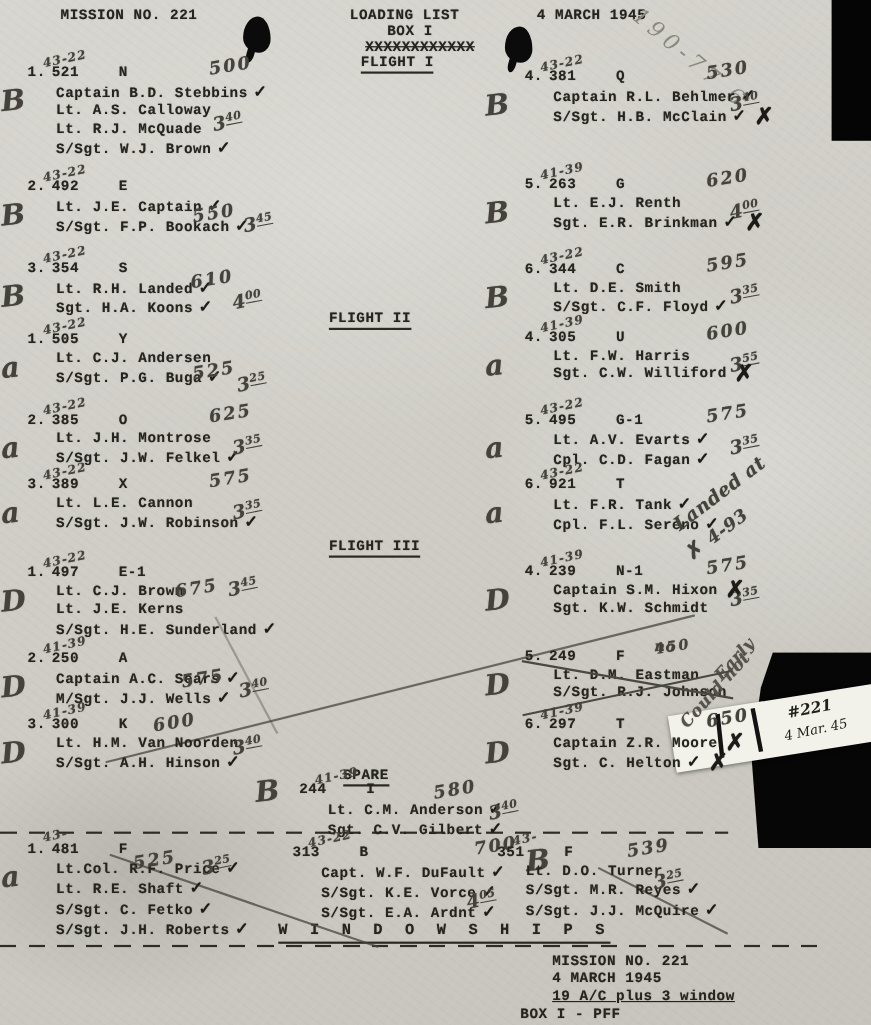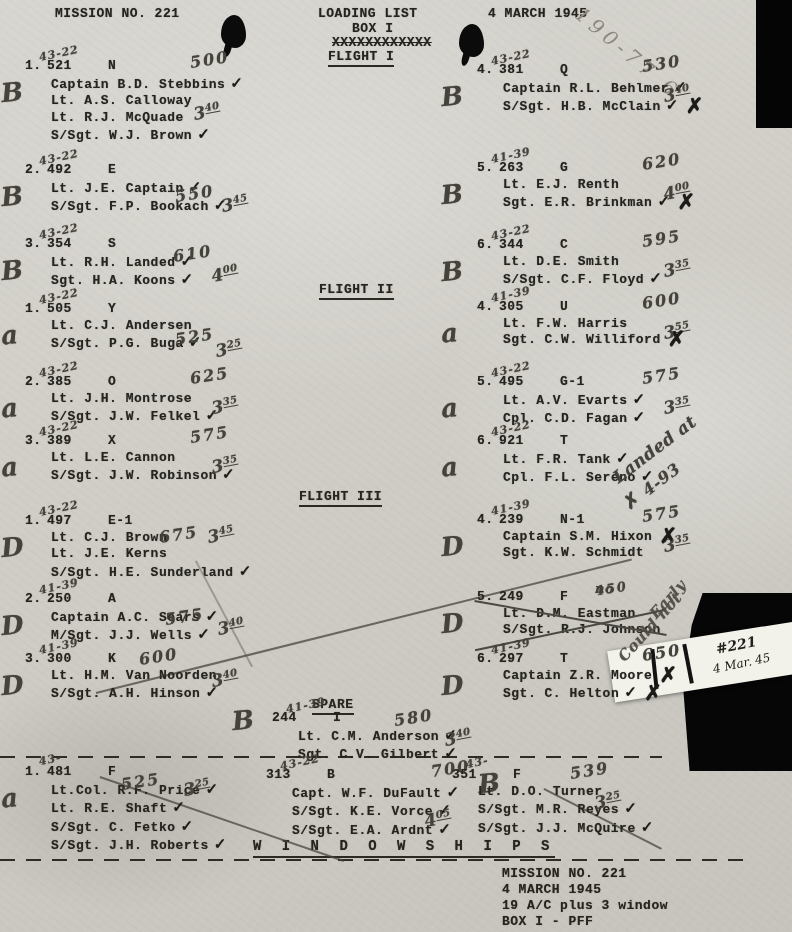--- a/index.html
+++ b/index.html
@@ -105,21 +105,21 @@
   <div class="punch" style="left:459px;top:24px;width:25px;height:33px;"></div>
 
   <div class="typed" style="left:55px;top:6px;">MISSION NO. 221</div>
   <div class="typed" style="left:318px;top:6px;text-align:center;">LOADING LIST</div>
   <div class="typed" style="left:352px;top:21px;">BOX I</div>
   <div class="typed struck" style="left:316px;top:35px;">XXXXXXXXXXXX</div>
   <div class="typed uline" style="left:328px;top:49px;">FLIGHT I</div>
   <div class="typed" style="left:488px;top:6px;">4 MARCH 1945</div>
   <div class="pencilnote">190-77 6</div>
 
-  <div class="typed uline" style="left:299px;top:282px;margin-left:20px;">FLIGHT II</div>
+  <div class="typed uline" style="left:299px;top:282px;">FLIGHT II</div>
   <div class="typed uline" style="left:299px;top:489px;">FLIGHT III</div>
   <div class="typed uline" style="left:312px;top:697px;">SPARE</div>
   <div class="typed wslabel" style="left:253px;top:838px;">W I N D O W   S H I P S</div>
 
   <div class="dash" style="left:0;top:756px;width:662px;"></div>
   <div class="dash" style="left:0;top:859px;width:744px;"></div>
   <div class="pline pl1"></div>
   <div class="pline pl2"></div>
   <div class="pline pl3"></div>
   <div class="pline pl4"></div>
@@ -335,16 +335,16 @@
         <span class="hw weight">539</span>
         <span class="hw time">3<sup>25</sup></span>
         <div class="crew"><span class="cname">Lt. D.O. Turner</span></div>
         <div class="crew"><span class="cname">S/Sgt. M.R. Reyes</span><span class="check hw-ink">✓</span></div>
         <div class="crew"><span class="cname">S/Sgt. J.J. McQuire</span><span class="check hw-ink">✓</span></div>
       </div>
     </div>
 
   <div class="typed footer-line" style="left:502px;top:866px;">MISSION NO. 221</div>
   <div class="typed footer-line" style="left:502px;top:882px;">4  MARCH  1945</div>
-  <div class="typed footer-line" style="left:502px;top:898px;">19 A/C plus 3 window</div>
-  <div class="typed footer-line" style="left:502px;top:914px;">BOX I -  PFF</div>
+  <div class="typed footer-line" style="left:502px;top:898px;text-decoration:underline;">19 A/C plus 3 window</div>
+  <div class="typed footer-line" style="left:473px;top:914px;">BOX I -  PFF</div>
 
 </div>
 
 </body></html>

